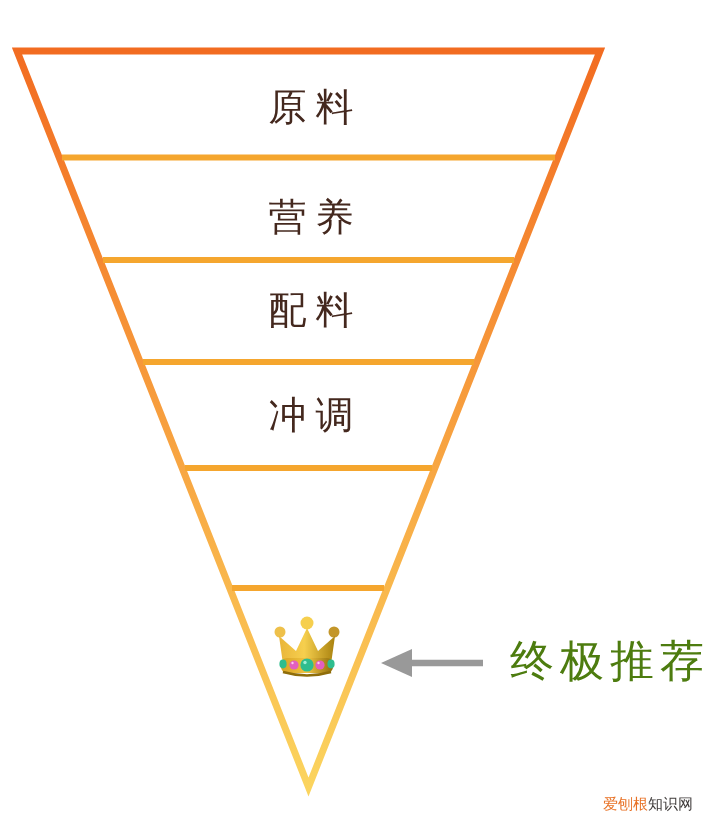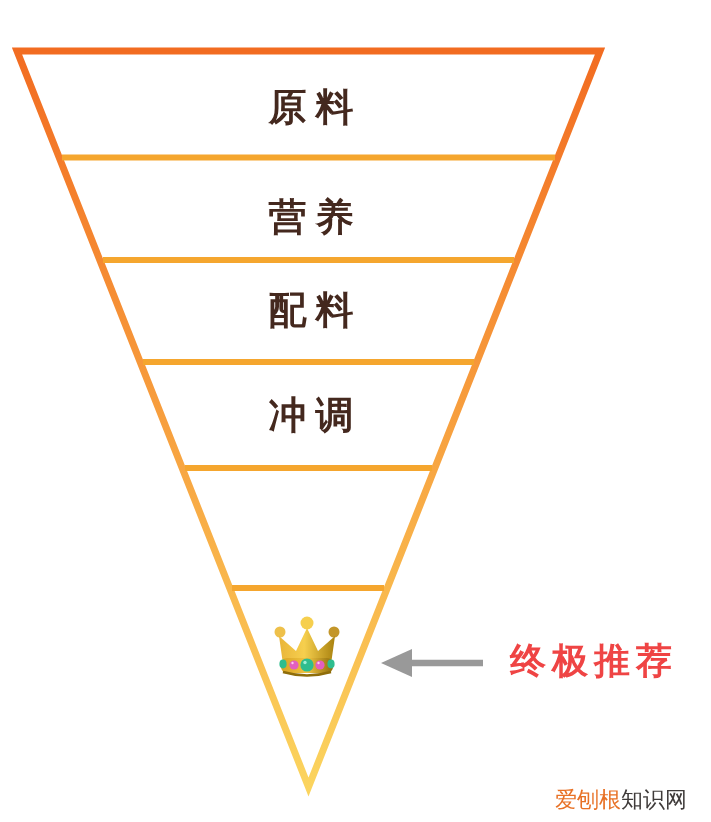--- a/index.html
+++ b/index.html
@@ -18,51 +18,51 @@
   .pyramid-svg {
     position: absolute;
     left: 0;
     top: 0;
   }
   .level-label {
     position: absolute;
     left: 311px;
     transform: translate(-50%, -50%);
     font-size: 38px;
-    font-weight: bold;
+    font-weight: normal;
     color: #44281e;
     letter-spacing: 9px;
     padding-left: 9px; 
     white-space: nowrap;
     line-height: 1;
   }
   .crown-wrap {
     position: absolute;
     left: 270px;
     top: 615px;
     width: 74px;
     height: 66px;
   }
   .annotation {
     position: absolute;
     left: 510px;
     top: 661px;
     transform: translateY(-50%);
-    font-size: 36px;
-    font-weight: bold;
-    color: #ef4444;
+    font-size: 44px;
+    font-weight: normal;
+    color: #4d7c0f;
     letter-spacing: 6px;
     white-space: nowrap;
     line-height: 1;
   }
   .watermark {
     position: absolute;
-    right: 24px;
+    right: 18px;
     bottom: 9px;
-    font-size: 22px;
+    font-size: 15px;
     line-height: 1.2;
     white-space: nowrap;
   }
   .watermark .brand { color: #e87125; }
   .watermark .suffix { color: #3f3b3a; }
 </style>
 </head>
 <body>
 
 <div class="canvas">

